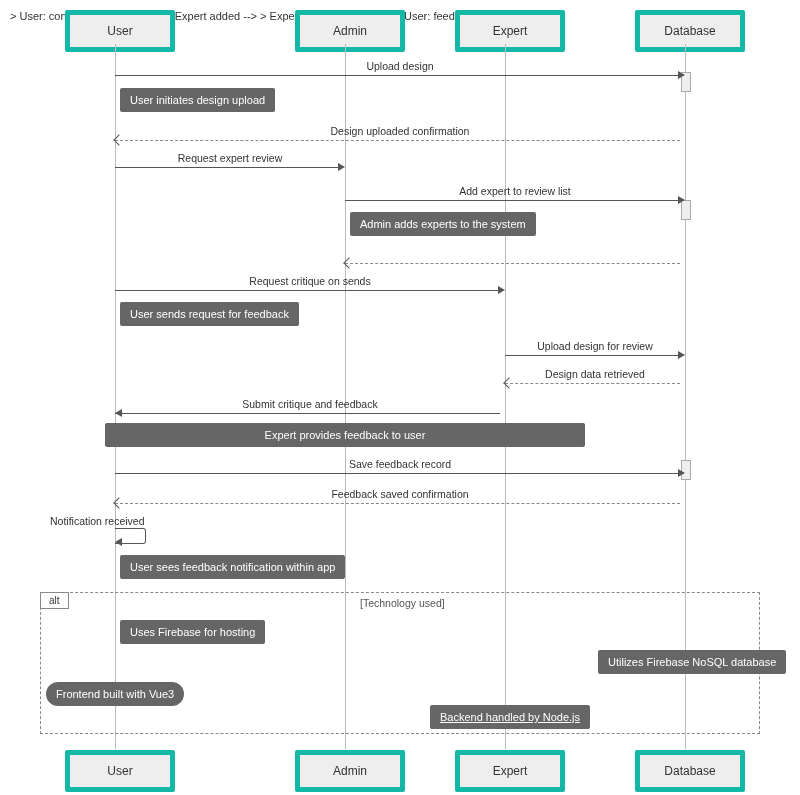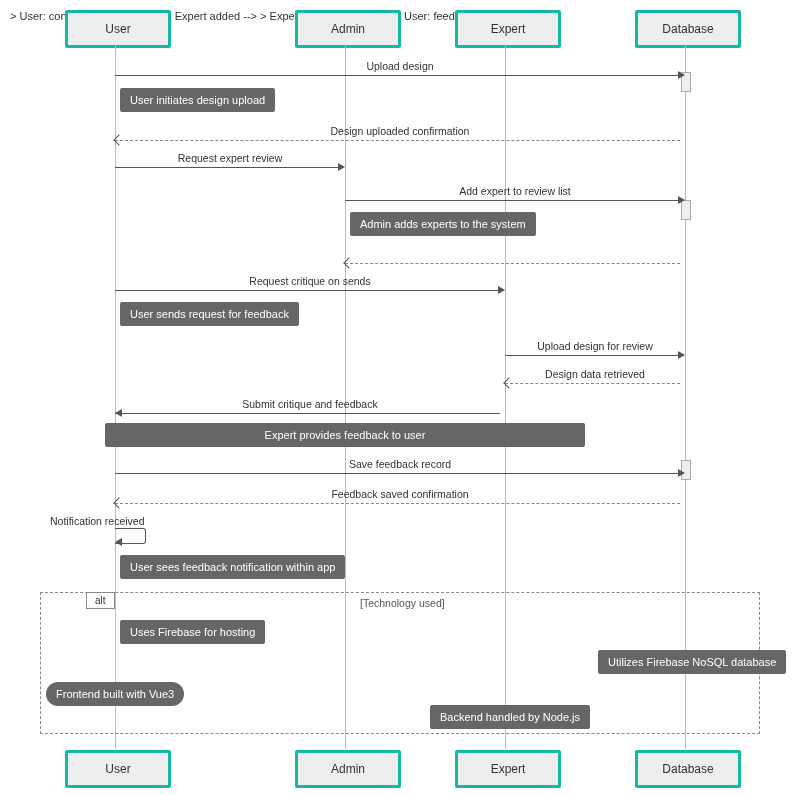--- a/index.html
+++ b/index.html
@@ -12,21 +12,21 @@
   }
   .diagram {
     position: relative;
     width: 780px;
     height: 775px;
   }
   .actor-box {
     position: absolute;
     width: 100px;
     height: 32px;
-    border: 3px solid #14b8a6;
+    border: 5px solid #14b8a6;
     background: #eee;
     display: flex;
     align-items: center;
     justify-content: center;
     font-size: 12px;
     border-radius: 2px;
   }
   .lifeline {
     position: absolute;
     width: 0;
@@ -208,28 +208,28 @@
   
   <div class="msg" style="left:40px; top:505px; width:130px; text-align:left;">Notification received</div>
   <div class="self-loop" style="left:105px; top:518px;"></div>
   <div class="arrow-l" style="left:105px; top:528px;"></div>
 
   
   <div class="note" style="left:110px; top:545px;"><span>User sees feedback notification within app</span></div>
 
   
   <div class="alt-box" style="left:30px; top:582px; width:718px; height:140px;"></div>
-  <div class="alt-label" style="left:30px; top:582px;margin-left:46px;"><span>alt</span></div>
+  <div class="alt-label" style="left:30px; top:582px;"><span>alt</span></div>
   <div class="alt-title" style="left:350px; top:587px;">[Technology used]</div>
 
   
   <div class="note" style="left:110px; top:610px;"><span>Uses Firebase for hosting</span></div>
   <div class="note" style="left:588px; top:640px;"><span>Utilizes Firebase NoSQL database</span></div>
   <div class="note" style="left:36px; top:672px;border-radius:12px;"><span>Frontend built with Vue3</span></div>
-  <div class="note" style="left:420px; top:695px;"><span>Backend handled by Node.js</span></div>
+  <div class="note" style="left:420px; top:695px;text-decoration:underline;"><span>Backend handled by Node.js</span></div>
 
   
   <div class="actor-box" style="left:55px; top:740px;">
       <span>User</span>
     </div>
   <div class="actor-box" style="left:285px; top:740px;">
       <span>Admin</span>
     </div>
   <div class="actor-box" style="left:445px; top:740px;">
       <span>Expert</span>

